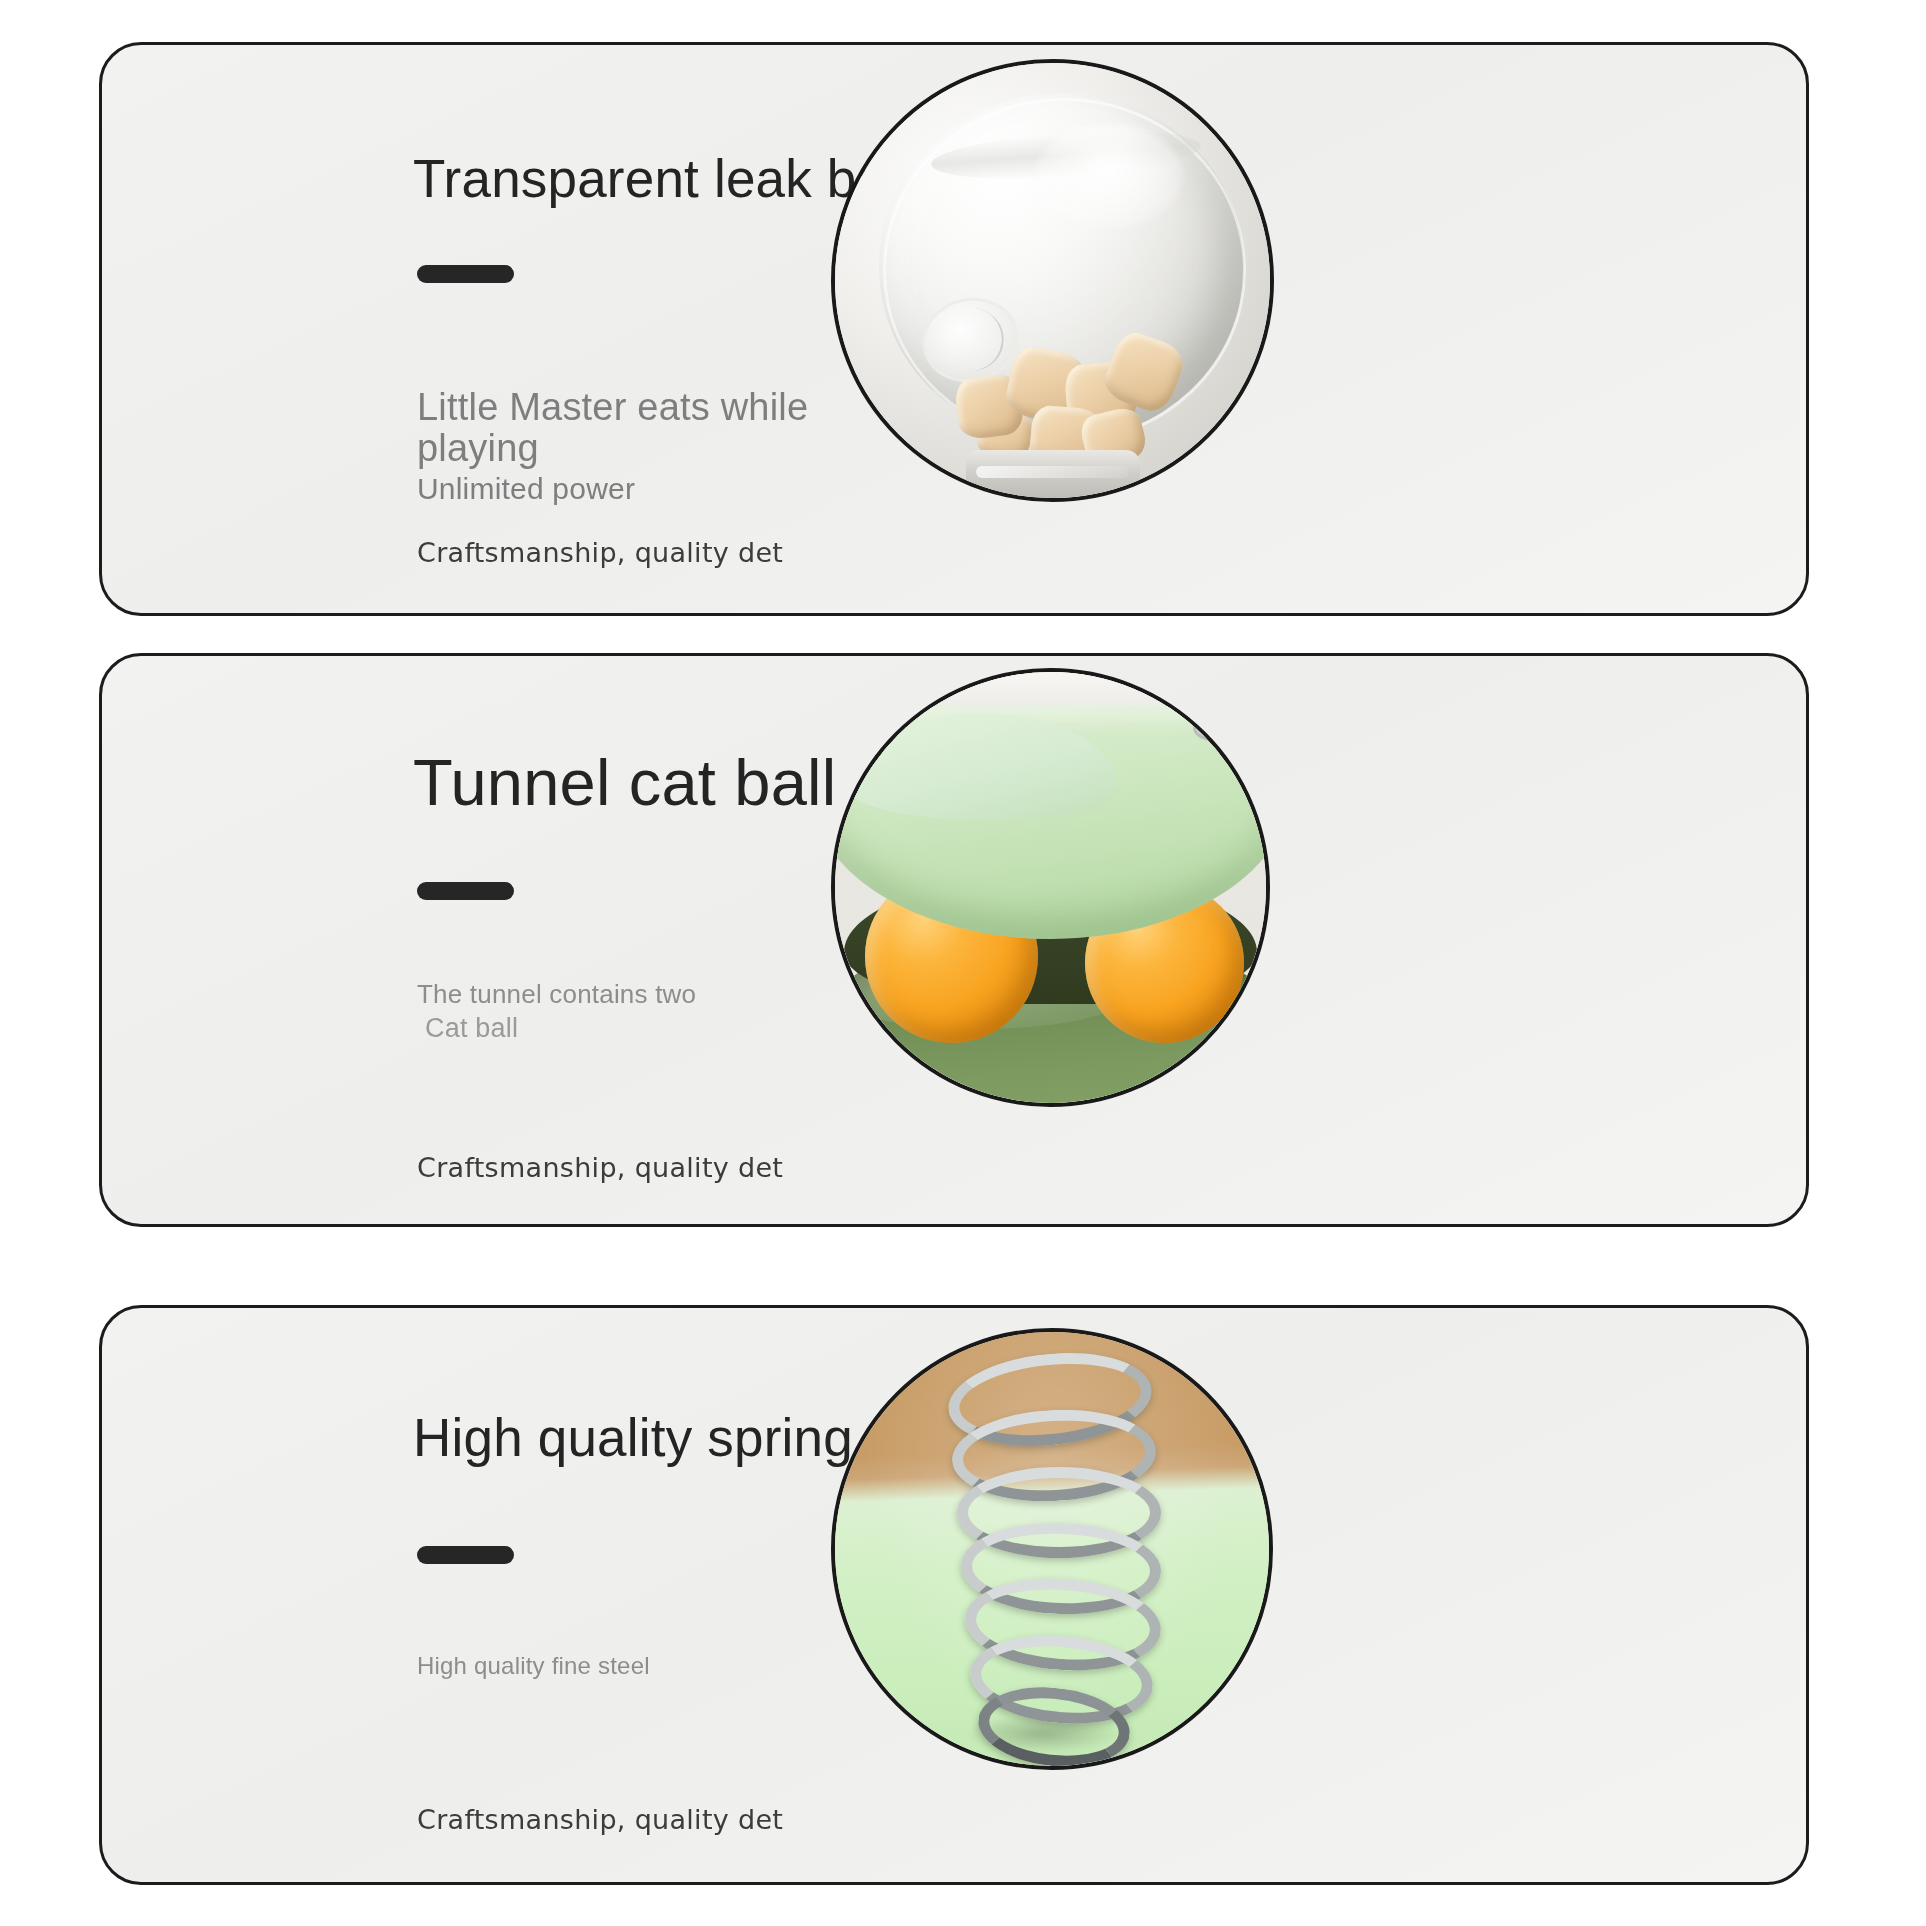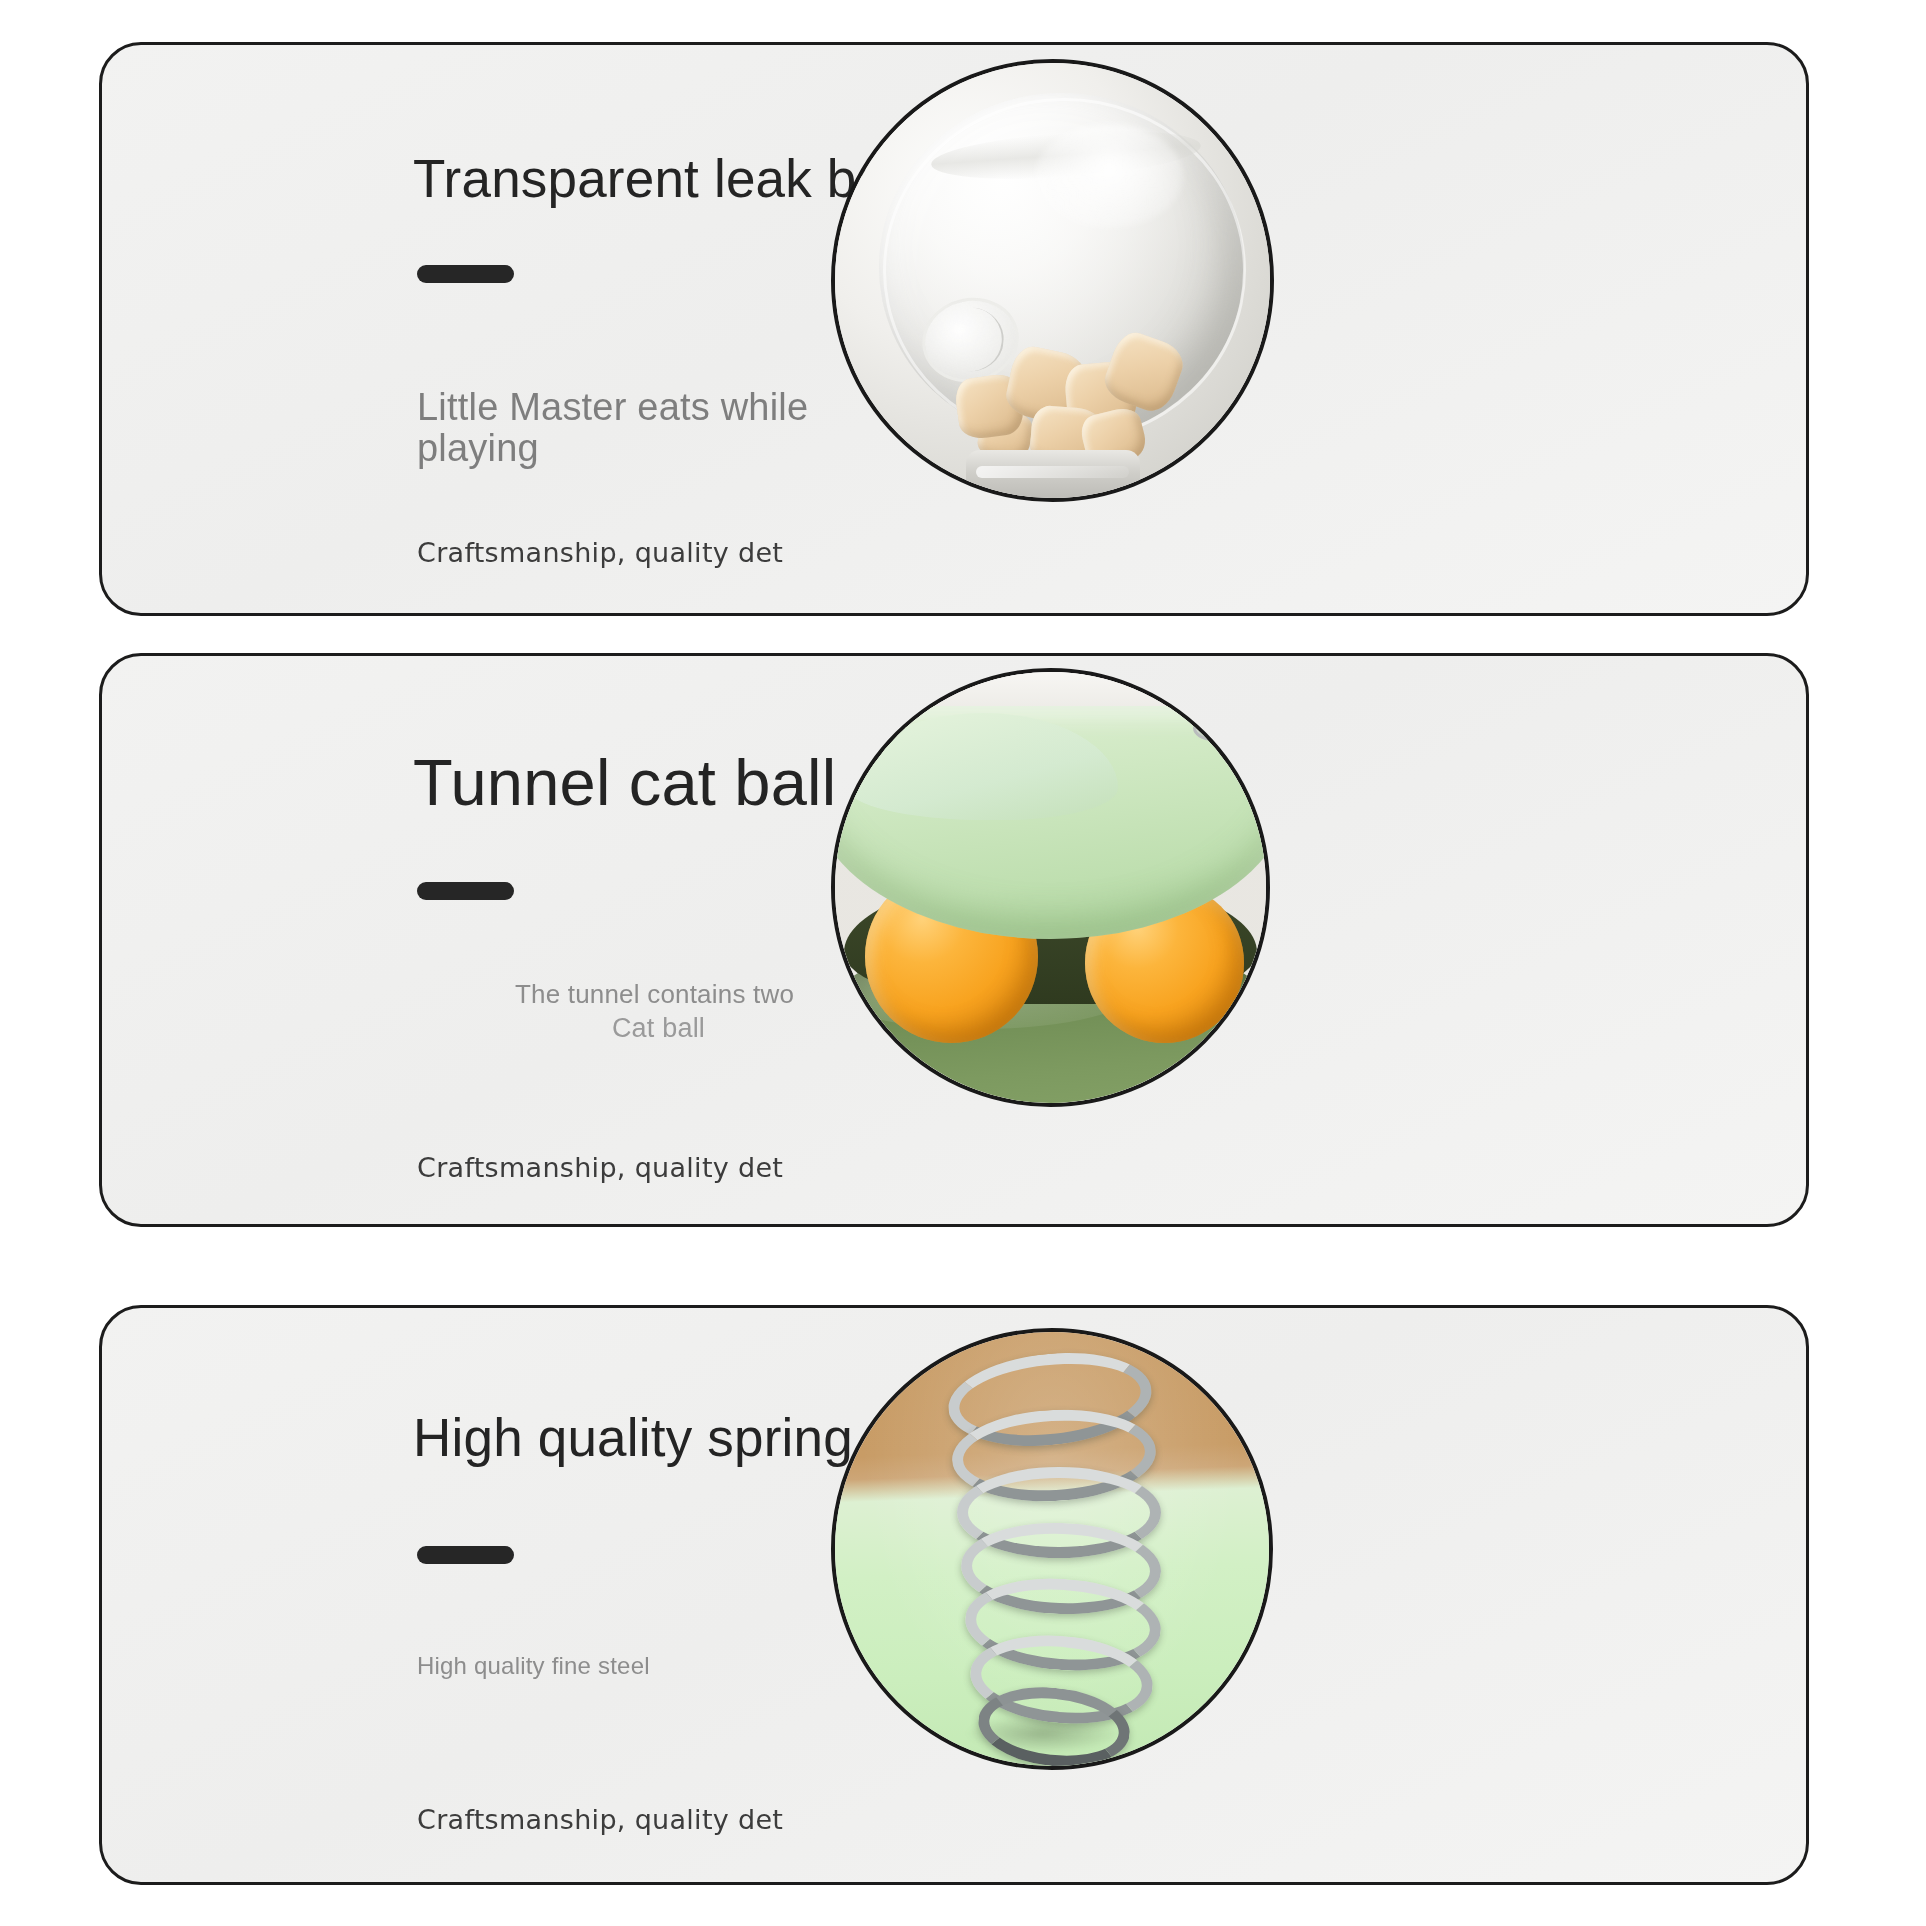--- a/index.html
+++ b/index.html
@@ -72,21 +72,21 @@
   .card-1 .dash { top: 220px; }
   .card-2 .dash { top: 226px; }
   .card-3 .dash { top: 238px; }
 
   .sub-group {
     position: absolute;
     left: 99px;
     width: 475px;
   }
   .card-1 .sub-group { top: 342px; }
-  .card-2 .sub-group { top: 324px; text-align: center; }
+  .card-2 .sub-group { top: 324px; }
   .card-3 .sub-group { top: 345px; }
 
   .sub-line-a {
     color: #7e7e7e;
     font-size: 38px;
     line-height: 1.08;
     letter-spacing: 0.2px;
     font-weight: 400;
     margin: 0;
   }
@@ -357,20 +357,21 @@
 
 <div class="page">
 
   <div class="card card-1">
 
     <div class="text-block">
       <div class="title">Transparent leak ball</div>
       <div class="dash"></div>
       <div class="sub-group">
         <p class="sub-line-a">Little Master eats while playing</p>
+        <p class="sub-line-b">Unlimited power</p>
       </div>
       <div class="footnote">Craftsmanship, quality det</div>
     </div>
 
     <div class="photo">
       <div class="photo-inner">
         <div class="p1-bg"></div>
         <div class="p1-sphere"></div>
         <div class="p1-rim"></div>
         <div class="p1-band"></div>

